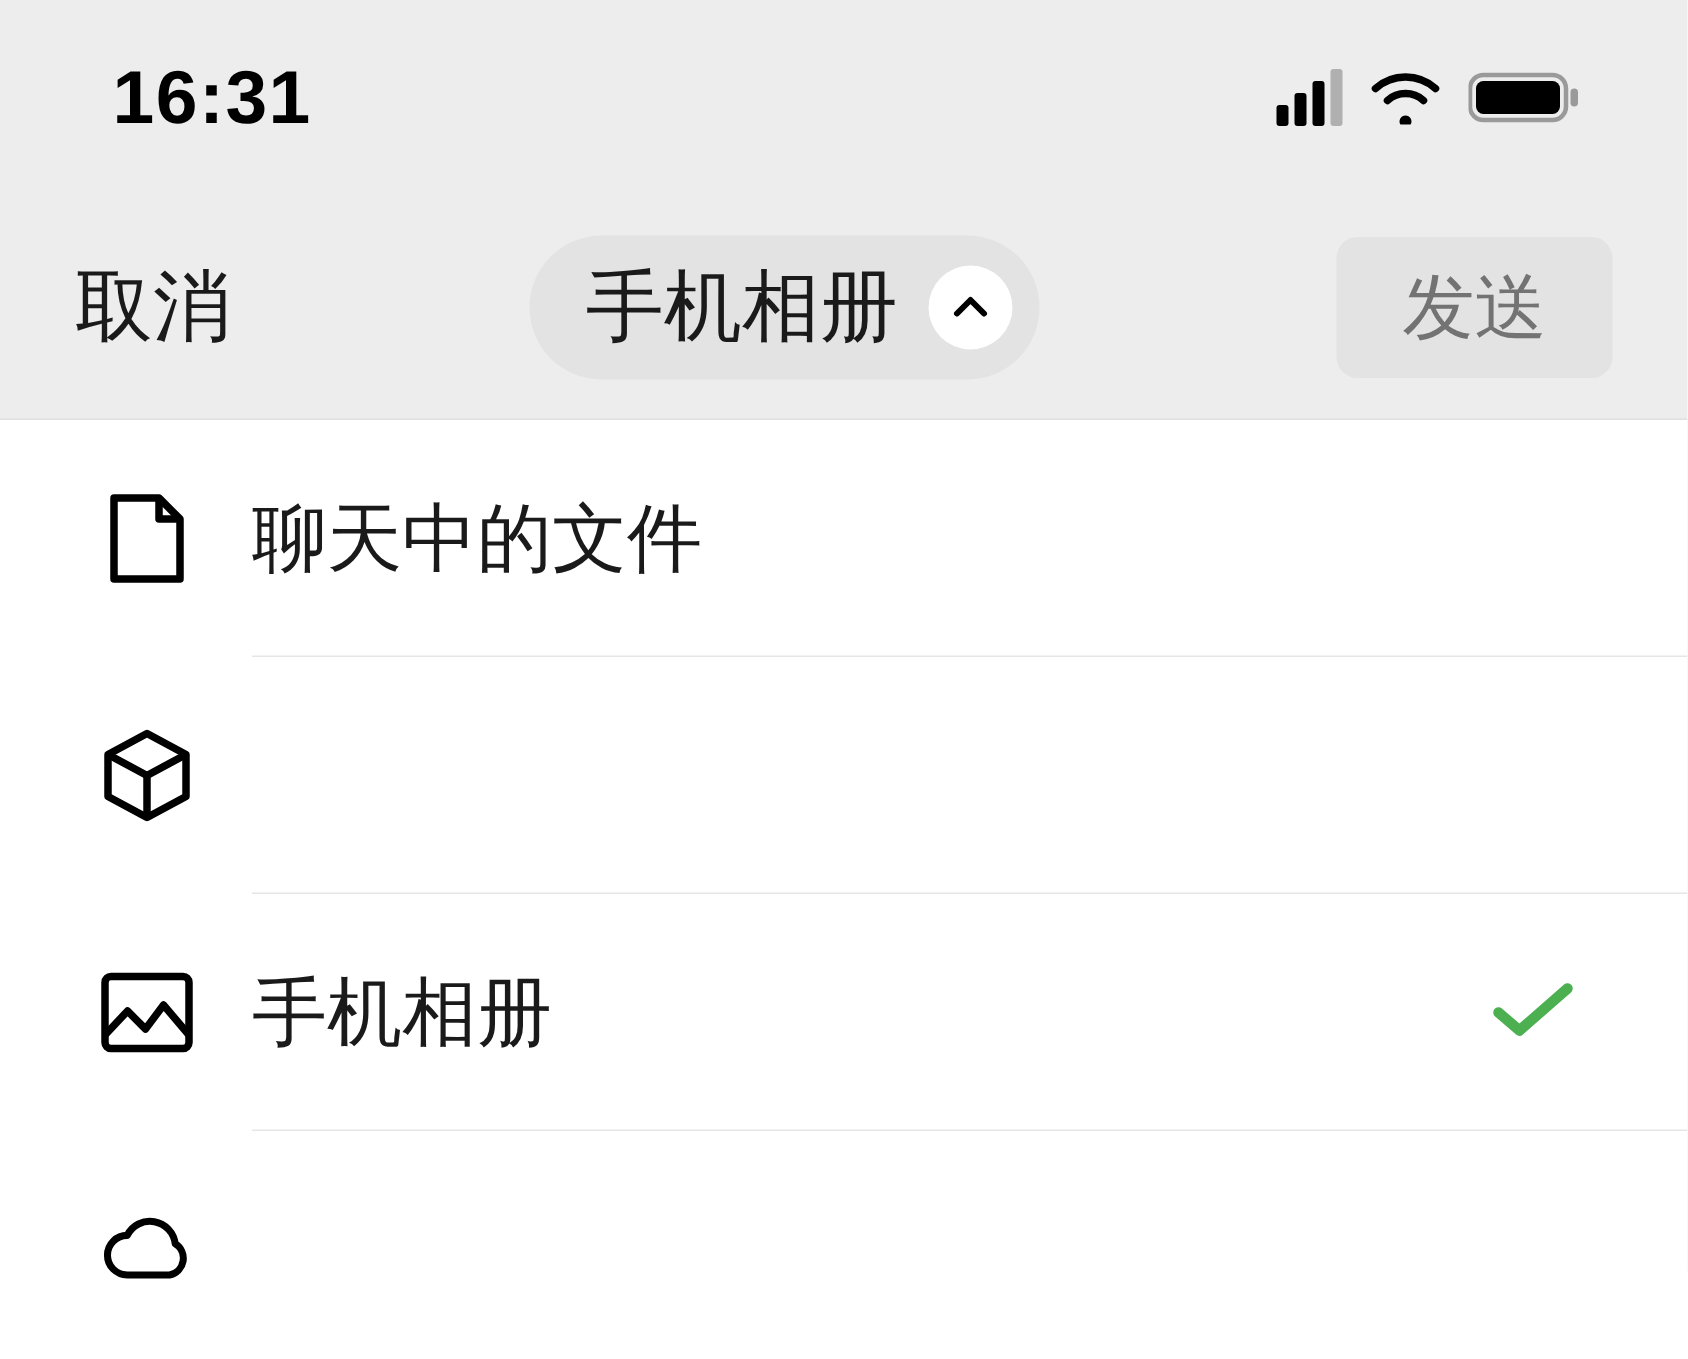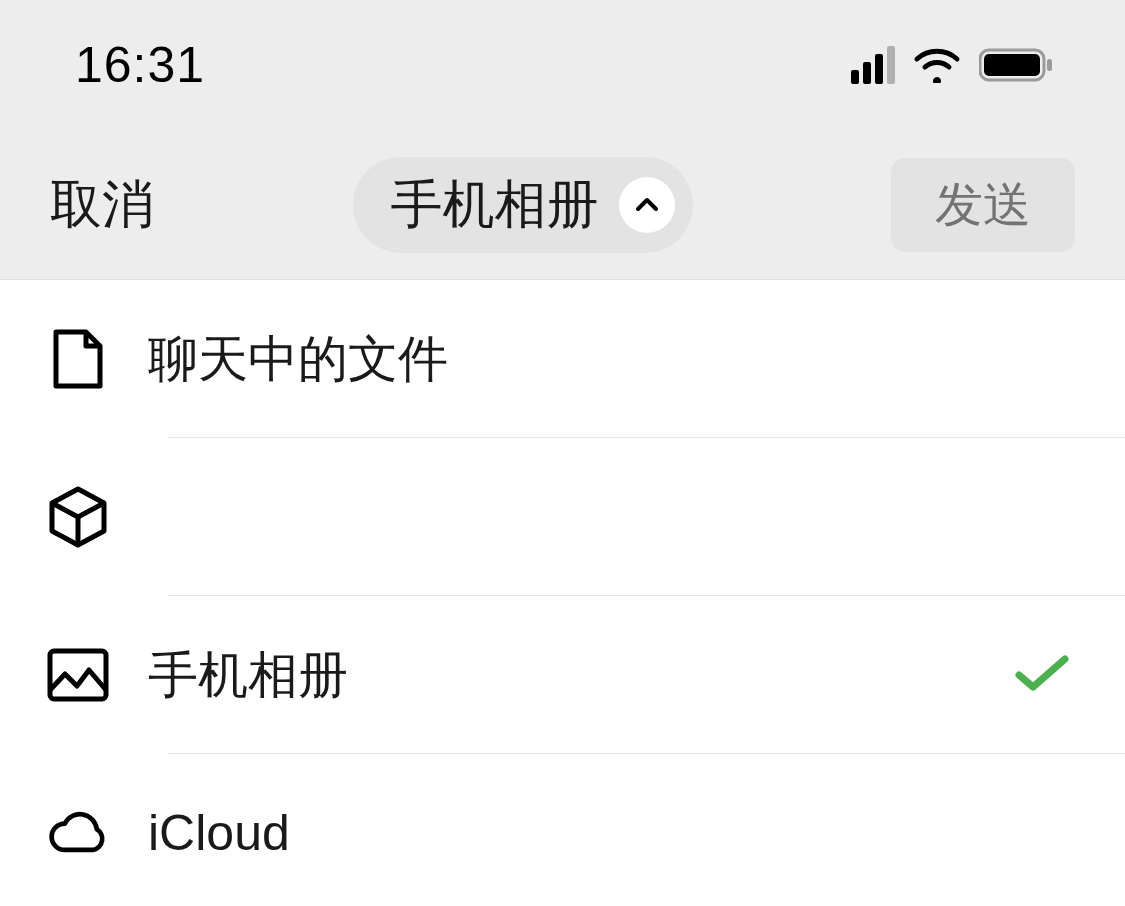--- a/index.html
+++ b/index.html
@@ -16,21 +16,21 @@
     }
     .status-bar {
       height: 130px;
       display: flex;
       align-items: center;
       justify-content: space-between;
       padding: 0 70px 0 75px;
     }
     .status-time {
       font-size: 50px;
-      font-weight: 400;
+      font-weight: 700;
       color: #000;
       letter-spacing: 1px;
     }
     .status-right {
       display: flex;
       align-items: center;
       gap: 18px;
     }
     .signal-icon {
       display: flex;
@@ -99,21 +99,21 @@
       font-weight: 400;
       cursor: pointer;
     }
     .menu-list {
       background: #fff;
     }
     .menu-item {
       height: 158px;
       display: flex;
       align-items: center;
-      padding: 0 46px;
+      padding: 0 66px;
       cursor: pointer;
       position: relative;
     }
     .menu-item:not(:last-child)::after {
       content: "";
       position: absolute;
       left: 168px;
       right: 0;
       bottom: 0;
       height: 1px;
@@ -215,16 +215,15 @@
       </svg>
     </span>
   </div>
 
   <div class="menu-item">
     <span class="menu-icon">
       <svg width="68" height="48" viewBox="0 0 68 48">
         <path d="M20 42 a14 14 0 0 1 0 -28 a18 18 0 0 1 34 6 a12 12 0 0 1 -4 22 Z" fill="none" stroke="#000" stroke-width="5" stroke-linejoin="round"></path>
       </svg>
     </span>
-    <span class="menu-label">iCloud</span>
   </div>
 
 </div>
 
 </body></html>

